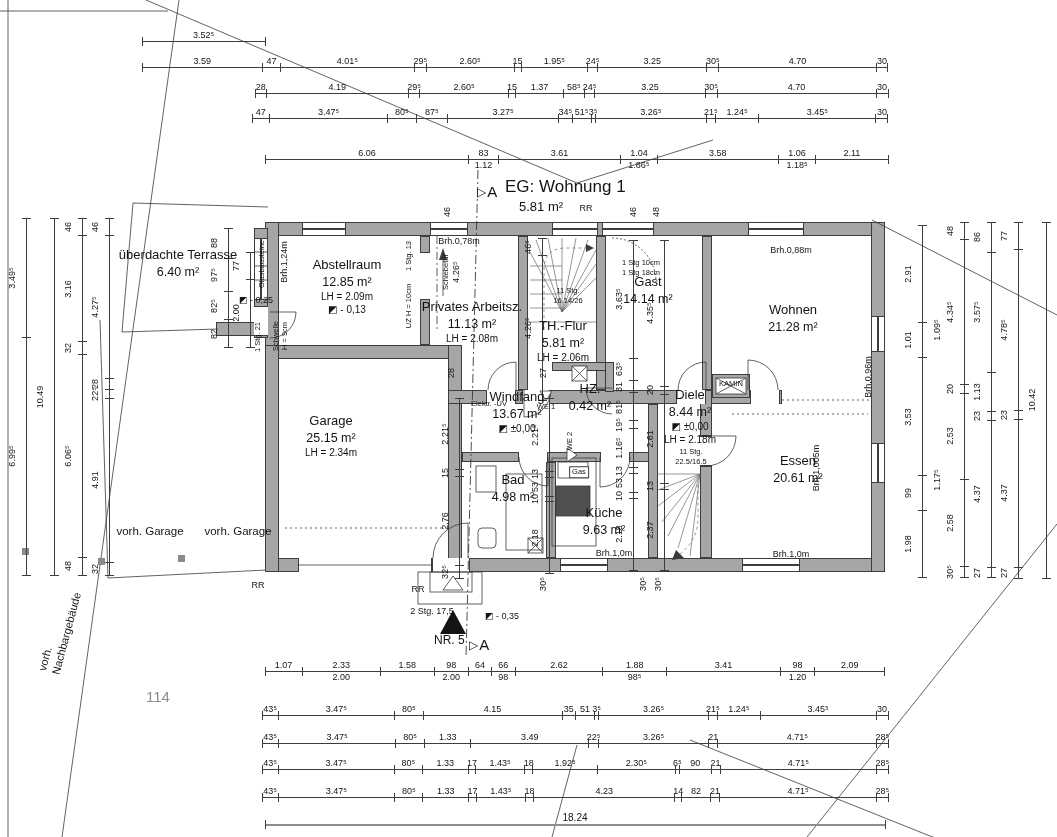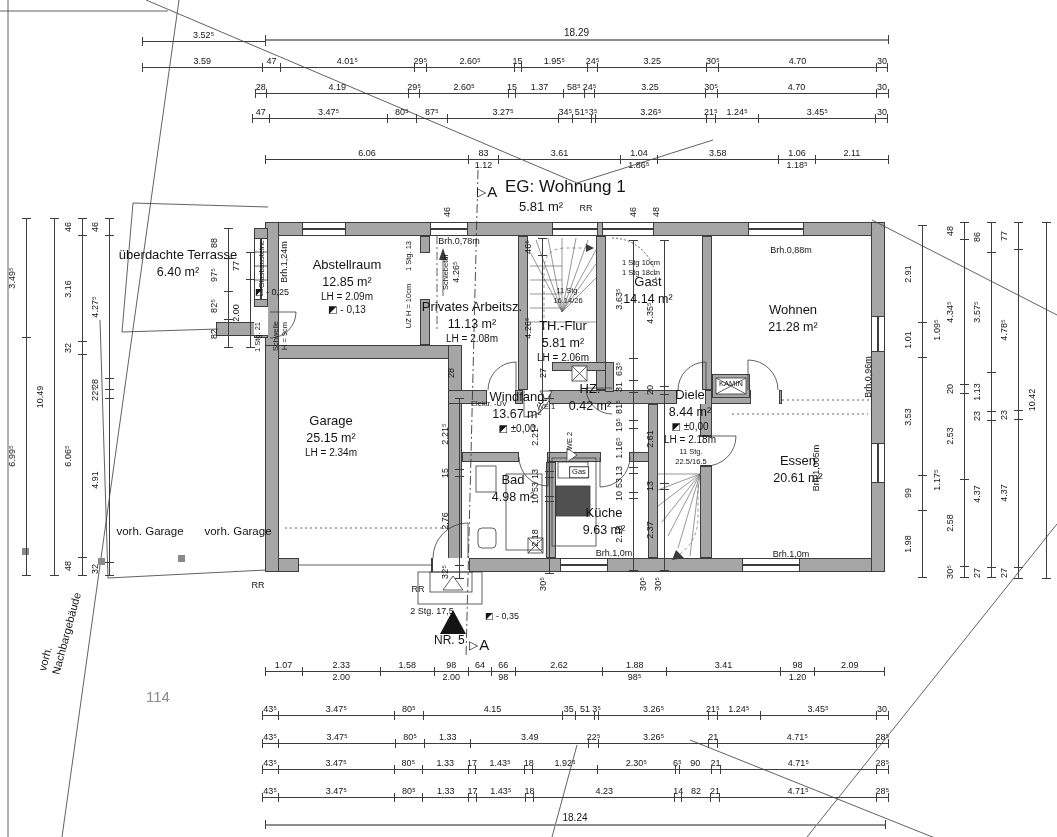--- a/index.html
+++ b/index.html
@@ -172,27 +172,20 @@
     </g>
   </svg>
 
   <div class="chain h" style="left:142px;top:30px;width:123px">
       <span class="seg" style="flex-grow: 3.52;">
         <i class="tick"></i>
         <b class="val">3.52⁵</b>
         <i class="tick end"></i>
       </span>
     </div>
-  <div class="chain h hvy" style="left:265px;top:29px;width:623px">
-      <span class="seg" style="flex-grow: 18.29;">
-        <i class="tick"></i>
-        <b class="val">18.29</b>
-        <i class="tick end"></i>
-      </span>
-    </div>
   <div class="chain h" style="left:142px;top:56px;width:746px">
       <span class="seg" style="flex-grow: 3.59;">
         <i class="tick"></i>
         <b class="val">3.59</b>
       </span>
       <span class="seg" style="flex-grow: 0.47;">
         <i class="tick"></i>
         <b class="val">47</b>
       </span>
       <span class="seg" style="flex-grow: 4.01;">
@@ -992,21 +985,21 @@
     <div>Nachbargebäude</div>
   </div>
 <span class="lbl" style="left: 459px; top: 241px;">Brh.0,78m</span>
     <span class="lbl" style="left: 791px; top: 250px;">Brh.0,88m</span>
     <span class="lbl rot" style="left: 868px; top: 377px;">Brh.0,96m</span>
     <span class="lbl rot" style="left: 816px; top: 468px;">Brh.1,005m</span>
     <span class="lbl" style="left: 614px; top: 553px;">Brh.1,0m</span>
     <span class="lbl" style="left: 791px; top: 554px;">Brh.1,0m</span>
     <span class="lbl rot" style="left: 284px; top: 262px;">Brh.1,24m</span>
     <span class="lbl rot tiny" style="left: 262px; top: 264px;">Glasbausteine</span>
-    <span class="lbl" style="left: 256px; top: 292px; margin-left: 16px;">◩ - 0,25</span>
+    <span class="lbl" style="left: 256px; top: 300px;">◩ - 0,25</span>
     <span class="lbl rot tiny" style="left: 258px; top: 337px;">1 Stg. 21</span>
     <span class="lbl rot tiny" style="left: 276px; top: 336px;">Schwelle</span>
     <span class="lbl rot tiny" style="left: 285px; top: 336px;">H = 9cm</span>
     <span class="lbl rot tiny" style="left: 409px; top: 256px;">1 Stg. 13</span>
     <span class="lbl rot tiny" style="left: 409px; top: 306px;">UZ H = 10cm</span>
     <span class="lbl rot tiny" style="left: 446px; top: 272px;">Schiebetür</span>
     <span class="lbl rot" style="left: 456px; top: 272px;">4.26⁵</span>
     <span class="lbl tiny" style="left: 489px; top: 404px;">Elektr. -UV</span>
     <span class="lbl tiny" style="left: 546px; top: 407px;">WE 1</span>
     <span class="lbl rot tiny" style="left: 570px; top: 441px;">WE 2</span>

